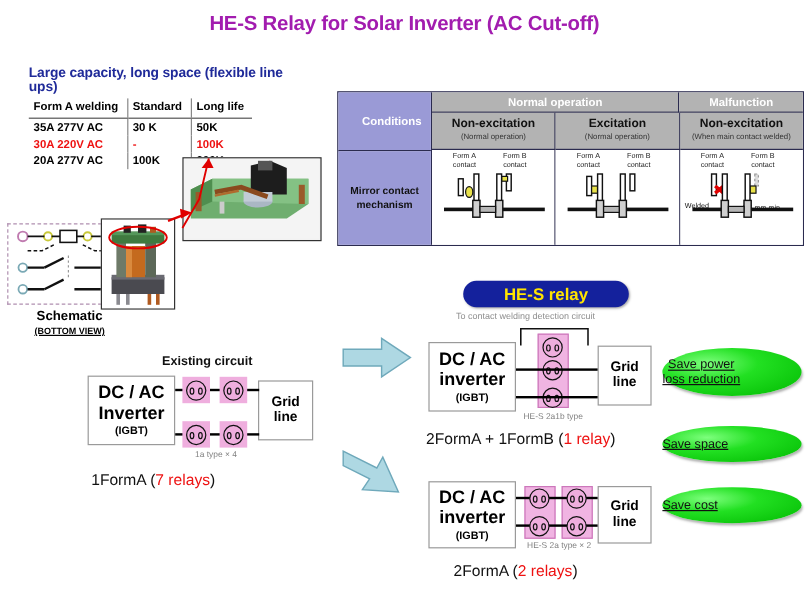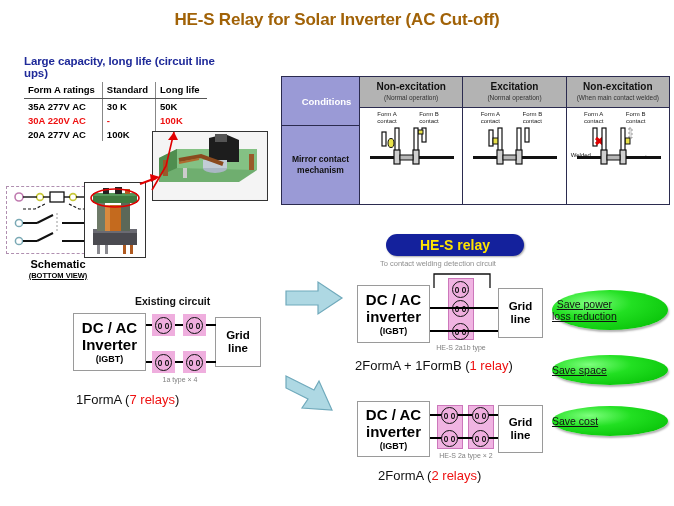--- a/index.html
+++ b/index.html
@@ -5,21 +5,21 @@
   html,body{margin:0;padding:0;background:#ffffff;}
   body{
     width:674px;height:506px;position:relative;overflow:hidden;
     font-family:"Liberation Sans",sans-serif;color:#000;
   }
   .abs{position:absolute;}
 
   
   #title{
     left:0;top:10px;width:674px;text-align:center;
-    font-size:17px;font-weight:bold;letter-spacing:-0.2px;color:#a16207;
+    font-size:17px;font-weight:bold;letter-spacing:-0.2px;color:#a21caf;
   }
 
   
   #ratings-block{left:24px;top:55px;width:212px;}
   #ratings-heading{
     font-size:11.5px;font-weight:bold;color:#1f2a99;margin-bottom:3px;
     letter-spacing:-0.1px;
   }
   table.ratings{border-collapse:collapse;font-size:9.5px;font-weight:bold;}
   table.ratings th{
@@ -156,25 +156,25 @@
     display:flex;align-items:center;justify-content:flex-start;text-align:center;
     font-size:10.5px;color:#111;line-height:1.15;text-decoration:underline;
   }
 </style>
 </head>
 <body>
 
 <div class="abs" id="title">HE-S Relay for Solar Inverter (AC Cut-off)</div>
 
 <div class="abs" id="ratings-block">
-  <div id="ratings-heading">Large capacity, long life (circuit line ups)</div>
+  <div id="ratings-heading">Large capacity, long space (flexible line ups)</div>
   <table class="ratings">
     <thead>
       <tr>
-        <th>Form A ratings</th>
+        <th>Form A welding</th>
         <th class="sep">Standard</th>
         <th class="sep">Long life</th>
       </tr>
     </thead>
     <tbody>
       <tr>
         <td>35A 277V AC</td>
         <td class="sep">30 K</td>
         <td class="sep">50K</td>
       </tr>
@@ -283,20 +283,24 @@
   <path d="M2 16 L18 10" stroke="#e00000" stroke-width="2" fill="none"></path>
   <polygon points="22,9 12,6 13,14" fill="#e00000"></polygon>
 </svg>
 
 <div class="abs" id="cond-table">
   <div class="cond-left">
     <div class="hdr">Conditions</div>
     <div class="body">Mirror contact mechanism</div>
   </div>
   <div class="cond-right">
+    <div class="cond-grouprow">
+      <div class="grp normal">Normal operation</div>
+      <div class="grp malf">Malfunction</div>
+    </div>
     <div class="cond-subrow">
       <div class="sub">
         <div class="t1">Non-excitation</div>
         <div class="t2">(Normal operation)</div>
       </div>
       <div class="sub">
         <div class="t1">Excitation</div>
         <div class="t2">(Normal operation)</div>
       </div>
       <div class="sub">

